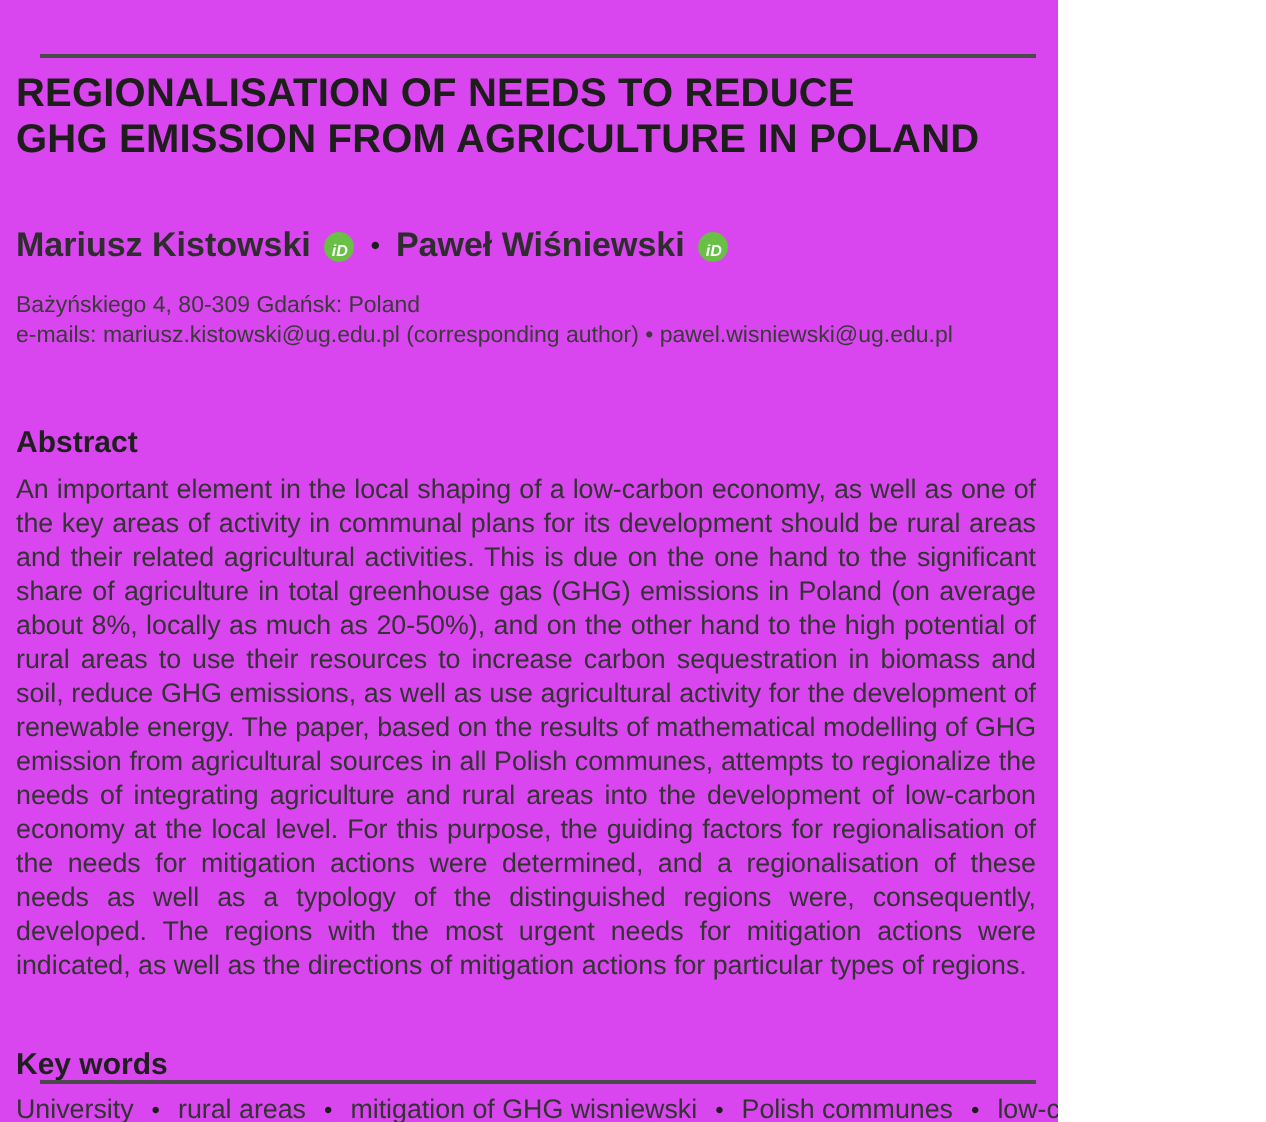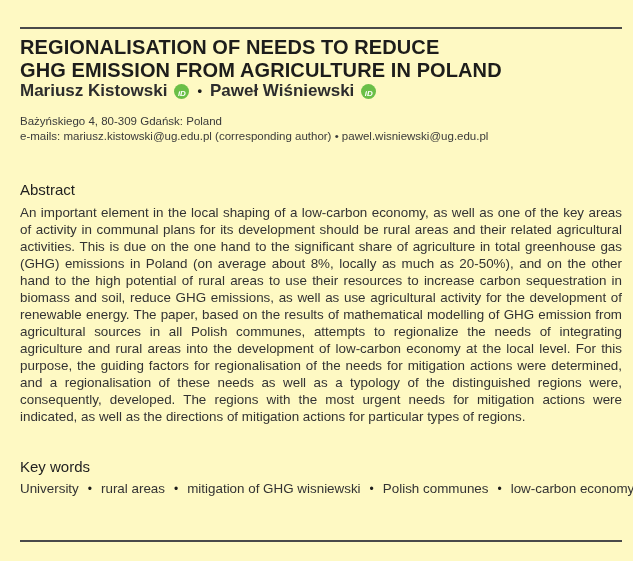--- a/index.html
+++ b/index.html
@@ -2,27 +2,27 @@
 <html lang="en"><head>
 <meta charset="utf-8">
 <style>
   html, body {
     margin: 0;
     padding: 0;
     background: #ffffff;
   }
   .page {
     position: relative;
-    width: 633px;
+    width: 529px;
     height: 561px;
-    background: #fef9c3;
+    background: #d946ef;
     font-family: "Liberation Sans", sans-serif;
     color: #333333;
     box-sizing: border-box;
-    padding: 0 11px 0 20px;
+    padding: 0 11px 0 8px;
     overflow: hidden;
   }
   .rule {
     position: absolute;
     left: 20px;
     right: 11px;
     height: 1.5px;
     background: #4a4a4a;
   }
   .rule-top { top: 27px; }
@@ -31,21 +31,21 @@
   h1.title {
     margin: 36px 0 0 0;
     font-size: 20px;
     line-height: 22.5px;
     font-weight: bold;
     color: #1d1d1b;
     letter-spacing: 0.1px;
   }
 
   .authors {
-    margin-top: 0;
+    margin-top: 32px;
     display: flex;
     align-items: center;
     gap: 7px;
     font-size: 17px;
     font-weight: bold;
     color: #2d2d2d;
     line-height: 20px;
   }
   .orcid {
     width: 15px;
@@ -76,21 +76,21 @@
   }
   .affil-small {
     font-size: 11.5px;
     line-height: 14.5px;
     color: #3a3a3a;
   }
 
   h2.section-heading {
     font-size: 15px;
     line-height: 18px;
-    font-weight: normal;
+    font-weight: bold;
     color: #1f1f1f;
     margin: 0;
   }
   .abstract-section { margin-top: 38px; }
   .abstract-text {
     margin: 5px 0 0 0;
     font-size: 13.4px;
     line-height: 17px;
     text-align: justify;
     color: #333333;

